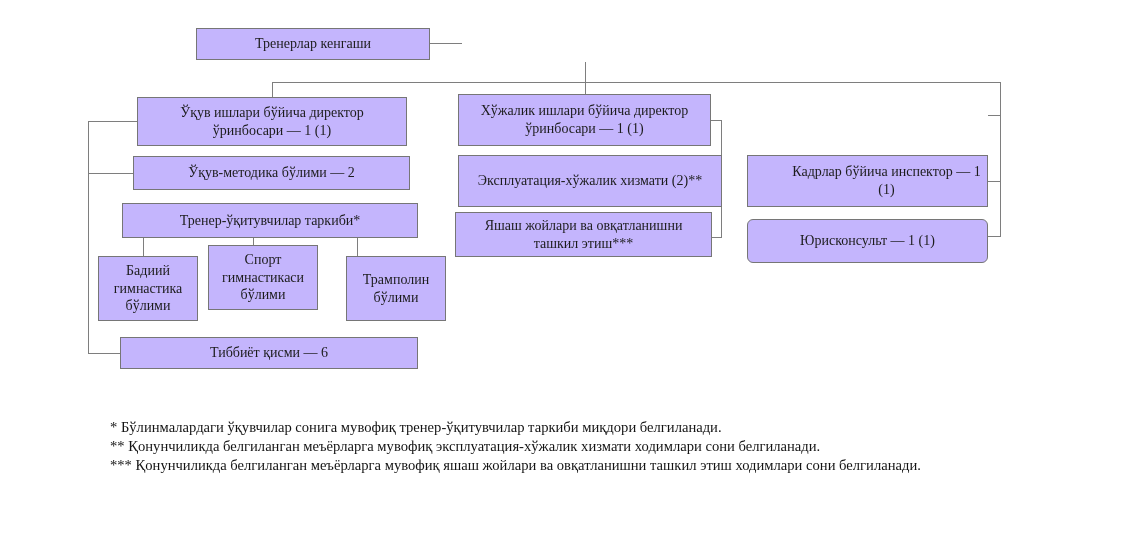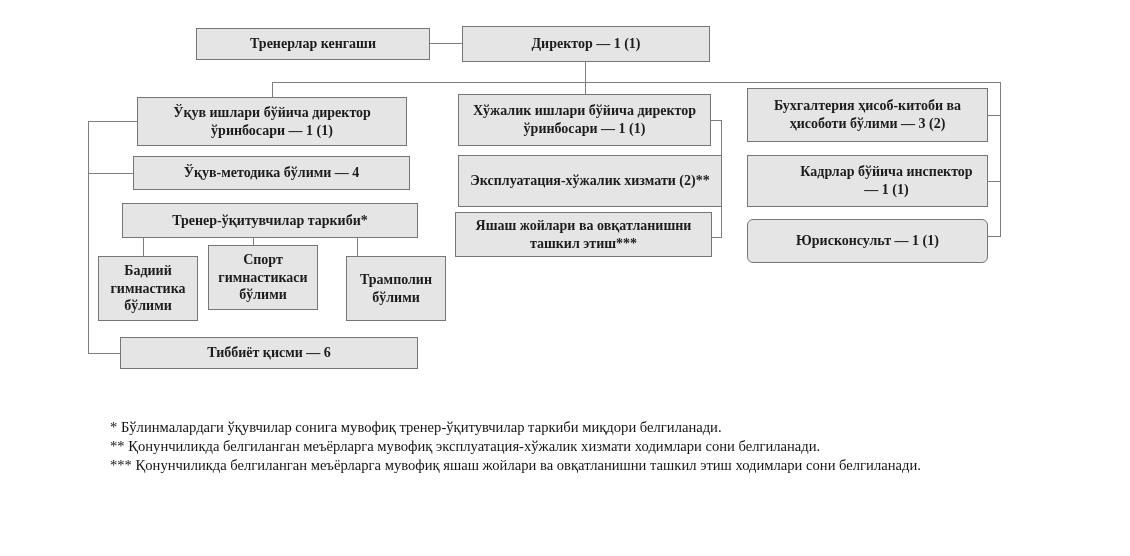--- a/index.html
+++ b/index.html
@@ -13,29 +13,28 @@
     height: 556px;
     background: #ffffff;
     font-family: "Liberation Serif", "DejaVu Serif", serif;
     color: #1c1c1c;
     overflow: hidden;
   }
   .node {
     position: absolute;
     box-sizing: border-box;
     border: 1px solid #767676;
-    background: #e5e5e5;
+    background: #c4b5fd;
     display: flex;
     align-items: center;
     justify-content: center;
     text-align: center;
     font-size: 14px;
     line-height: 1.28;
     padding: 2px 6px;
-    font-weight: bold;
   }
   .line {
     position: absolute;
     background: #7e7e7e;
   }
   .notes {
     position: absolute;
     left: 110px;
     top: 390px;
     width: 902px;
@@ -110,25 +109,23 @@
   <div class="line l13"></div>
   <div class="line l14"></div>
   <div class="line l15"></div>
   <div class="line l16"></div>
   <div class="line l17"></div>
   <div class="line l18"></div>
   <div class="line l19"></div>
   <div class="line l20"></div>
 
   <div class="node n-council">Тренерлар кенгаши</div>
-  <div class="node n-director">Директор — 1 (1)</div>
   <div class="node n-deputy-edu">Ўқув ишлари бўйича директор ўринбосари — 1 (1)</div>
   <div class="node n-deputy-econ">Хўжалик ишлари бўйича директор ўринбосари — 1 (1)</div>
-  <div class="node n-accounting">Бухгалтерия ҳисоб-китоби ва ҳисоботи бўлими — 3 (2)</div>
-  <div class="node n-edu-method">Ўқув-методика бўлими — 4</div>
+  <div class="node n-edu-method">Ўқув-методика бўлими — 2</div>
   <div class="node n-trainers">Тренер-ўқитувчилар таркиби*</div>
   <div class="node n-exploit">Эксплуатация-хўжалик хизмати (2)**</div>
   <div class="node n-hr">Кадрлар бўйича инспектор — 1 (1)</div>
   <div class="node n-housing">Яшаш жойлари ва овқатланишни ташкил этиш***</div>
   <div class="node n-legal">Юрисконсульт — 1 (1)</div>
   <div class="node n-art-gym">Бадиий гимнастика бўлими</div>
   <div class="node n-sport-gym">Спорт гимнастикаси бўлими</div>
   <div class="node n-trampoline">Трамполин бўлими</div>
   <div class="node n-medical">Тиббиёт қисми — 6</div>
 

